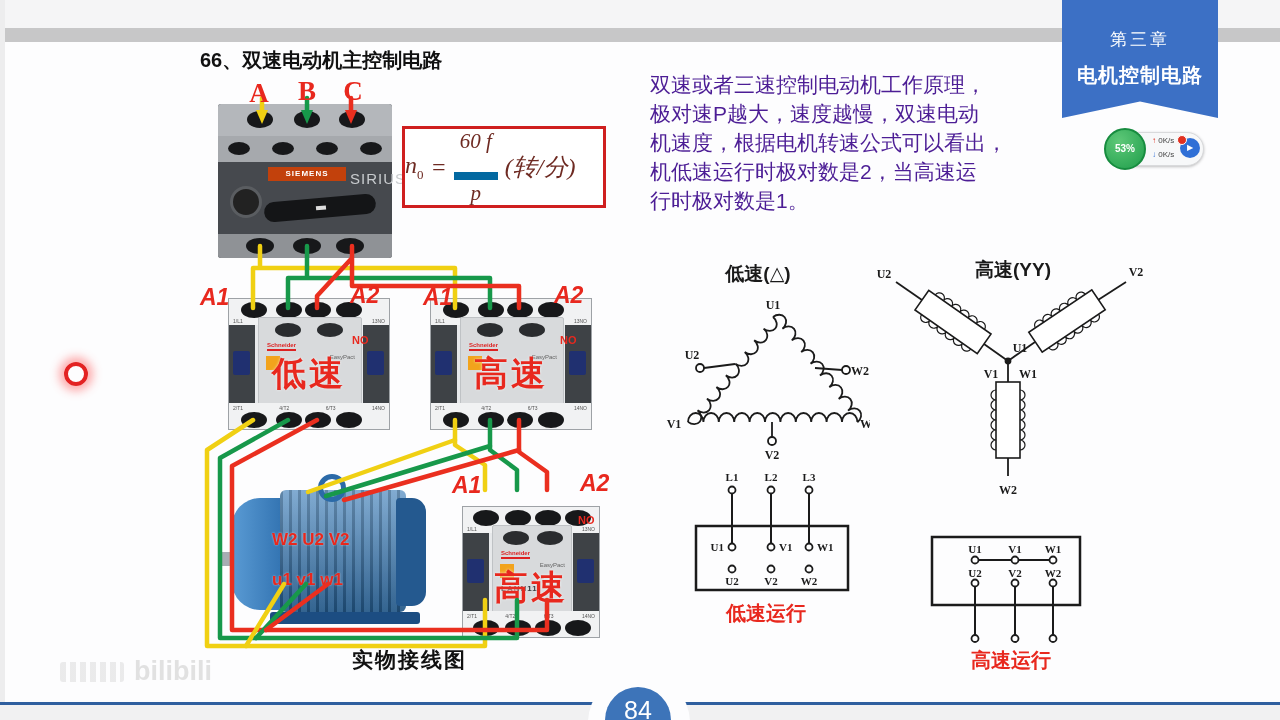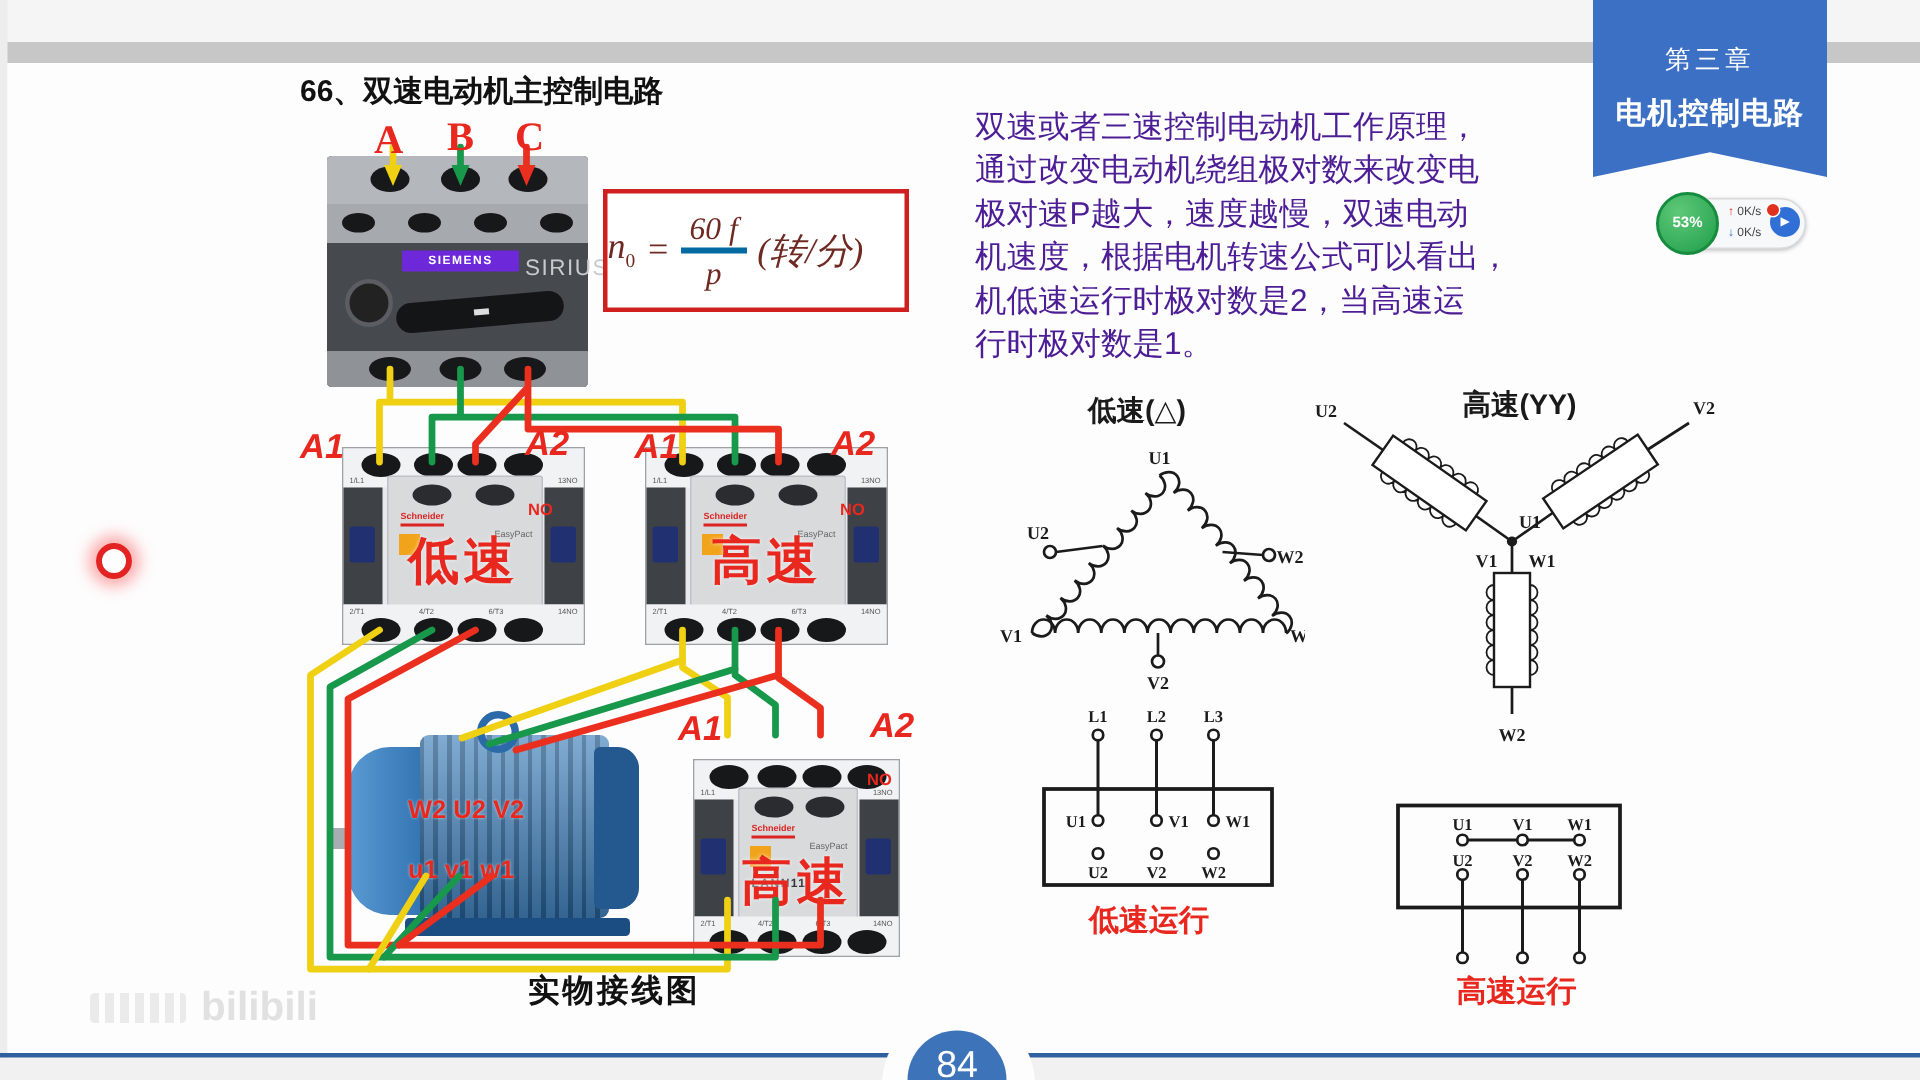--- a/index.html
+++ b/index.html
@@ -33,32 +33,32 @@
   .widget .dot{position:absolute;left:71px;top:5px;width:8px;height:8px;border-radius:50%;background:#e03020;border:1px solid #fff}
   
   .slide-title{left:200px;top:47px;font-size:20px;font-weight:bold;color:#111;z-index:4}
   .para{left:650px;top:70px;width:412px;font-size:21px;line-height:29px;color:#4c1d95;z-index:4}
   
   .formula{left:402px;top:126px;width:198px;height:76px;border:3px solid #cf1f1f;background:#fff;z-index:4;
            display:flex;align-items:center;justify-content:flex-start;gap:7px;
            font-family:"Liberation Serif","DejaVu Serif",serif;font-style:italic;color:#6e2a22;font-size:24px}
   .formula sub{font-size:13px;font-style:normal}
   .frac{display:inline-block;text-align:center;font-size:21px;vertical-align:middle}
-  .frac .num{display:block;border-bottom:4px solid #0369a1;padding:0 6px 0}
+  .frac .num{display:block;border-bottom:8px solid #0369a1;padding:0 6px 18px}
   .frac .den{display:block;padding-top:1px}
   
   .phase{width:26px;text-align:center;font-family:"Liberation Serif","DejaVu Serif",serif;
          font-size:27px;font-weight:bold;color:#e8281e;z-index:5}
   
   .brk{background:#46494e;border-radius:3px;z-index:2}
   .brk .t1{position:absolute;left:0;top:0;width:174px;height:32px;background:#b4b7bb;border-radius:3px 3px 0 0}
   .brk .t2{position:absolute;left:0;top:32px;width:174px;height:26px;background:#a6a9ad}
   .brk .bb{position:absolute;left:0;top:130px;width:174px;height:24px;background:#8f9296;border-radius:0 0 3px 3px}
   .brk .ov{position:absolute;background:#17181a;border-radius:50%}
-  .brk .siemens{position:absolute;left:50px;top:63px;width:78px;height:14px;background:#6d28d9;color:#fff;
+  .brk .siemens{position:absolute;left:50px;top:63px;width:78px;height:14px;background:#c2410c;color:#fff;
                 font-size:8px;font-weight:bold;text-align:center;line-height:14px;letter-spacing:1px}
   .brk .sirius{position:absolute;left:132px;top:66px;font-size:15px;font-weight:normal;color:#c8cbce;letter-spacing:1px}
   .brk .dial{position:absolute;left:12px;top:82px;width:26px;height:26px;border-radius:50%;background:#222;border:3px solid #5a5d61}
   .brk .handle{position:absolute;left:46px;top:94px;width:112px;height:20px;background:#141517;border-radius:10px;transform:rotate(-5deg)}
   .brk .handle i{position:absolute;left:52px;top:8px;width:10px;height:4px;background:#ddd}
   
   .ctr{background:#e7e9eb;border:1px solid #9ea2a6;border-radius:0;z-index:2}
   .strip{position:absolute;left:0;width:100%;height:26px;background:#f1f2f3}
   .oval{position:absolute;width:26px;height:16px;border-radius:50%;background:#17181a}
   .tlabels{position:absolute;left:4px;right:4px;display:flex;justify-content:space-between;
@@ -124,21 +124,20 @@
     <div><span class="dn">↓</span> <span>0K/s</span></div>
   </div>
   <div class="launch">▶</div>
   <div class="dot"></div>
 </div>
 
 <div class="abs slide-title">66、双速电动机主控制电路</div>
 
 <div class="abs para">
   <div>双速或者三速控制电动机工作原理，</div>
-  <div>通过改变电动机绕组极对数来改变电</div>
   <div>极对速P越大，速度越慢，双速电动</div>
   <div>机速度，根据电机转速公式可以看出，</div>
   <div>机低速运行时极对数是2，当高速运</div>
   <div>行时极对数是1。</div>
 </div>
 
 <div class="abs formula">
   <span><span>n</span><sub>0</sub></span>
   <span>=</span>
   <span class="frac">

